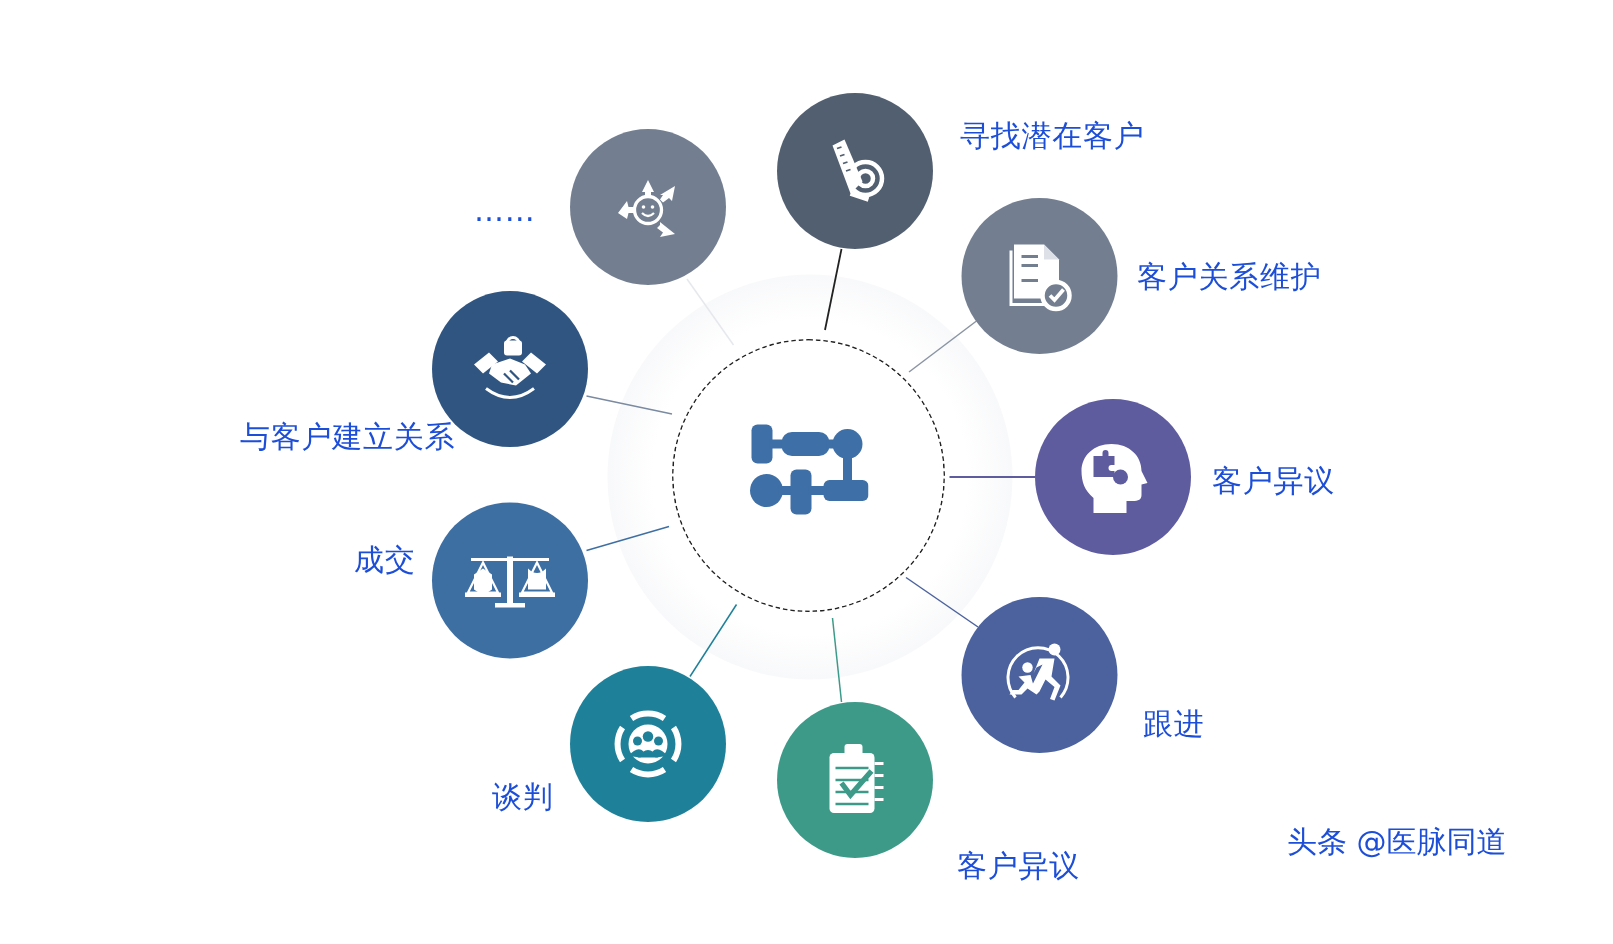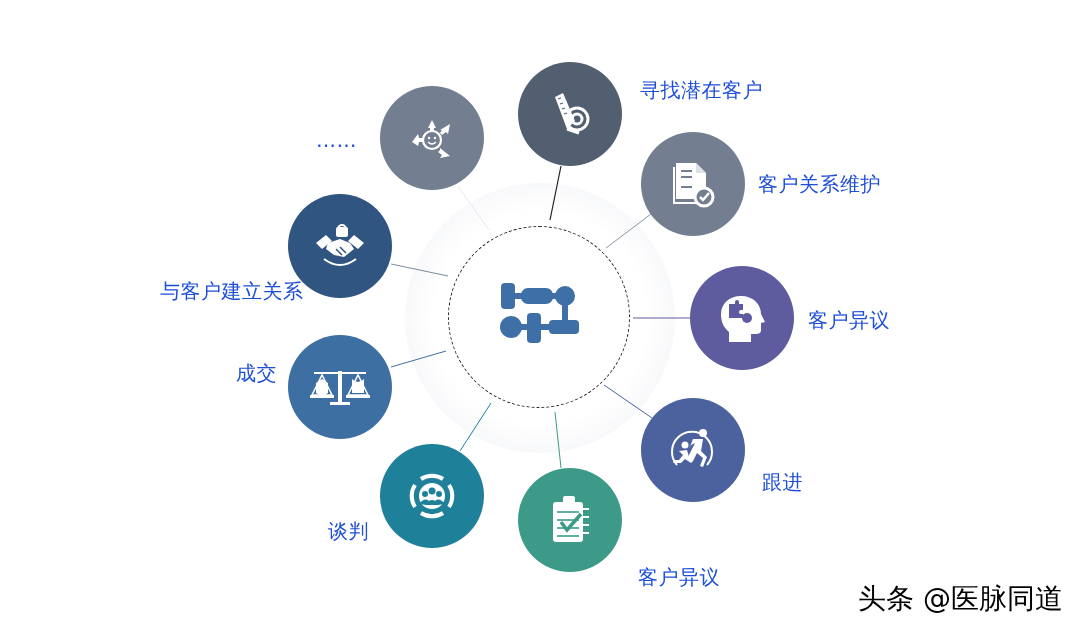--- a/index.html
+++ b/index.html
@@ -23,21 +23,21 @@
   .node {
     position: absolute; width: 104px; height: 104px; border-radius: 50%;
     display: flex; align-items: center; justify-content: center;
   }
   .node svg { display: block; }
   .label {
     position: absolute; font-weight: normal; font-size: 20px; color: #1d4ed8;
     white-space: nowrap; letter-spacing: 0.5px;
   }
   .watermark {
-    position: absolute; left: 858px; top: 580px; font-size: 28px; color: #000000;
+    position: absolute; left: 858px; top: 548px; font-size: 20px; color: #1d4ed8;
     text-shadow: 1px 1px 0 #fff, -1px -1px 0 #fff; white-space: nowrap;
   }
 </style>
 </head>
 <body>
 
 <div class="halo"></div>
 
 <svg class="lines" width="1075" height="629">
   <line x1="561" y1="166" x2="550" y2="220" stroke="#222" stroke-width="1.2"></line>

